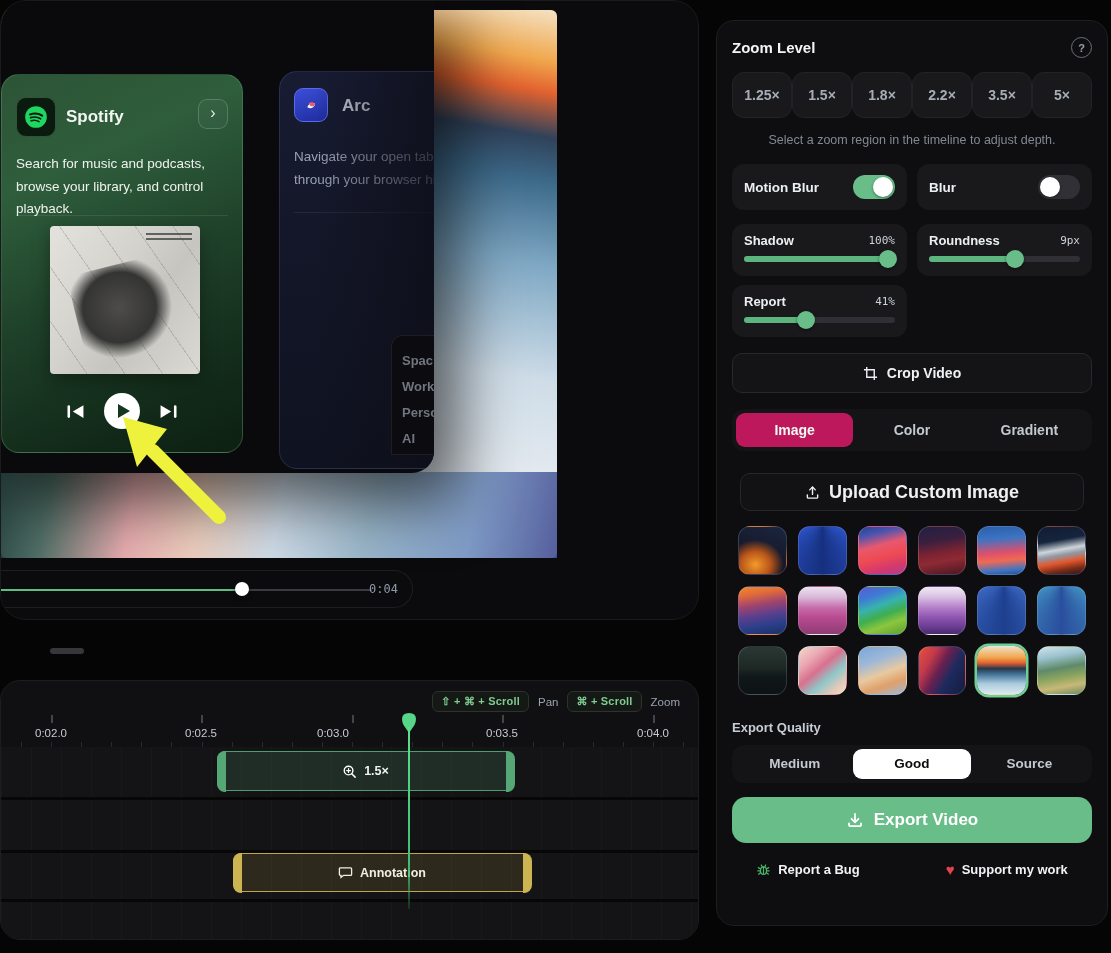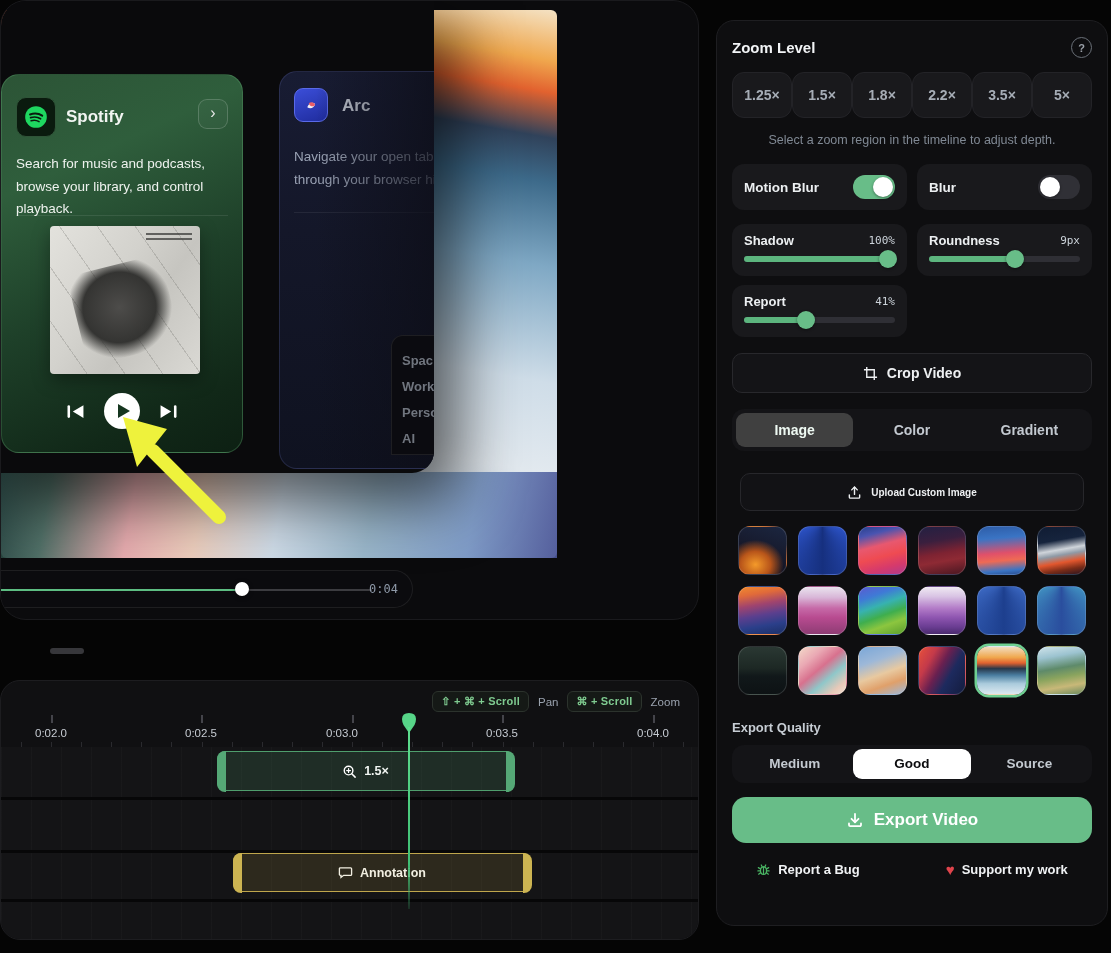--- a/index.html
+++ b/index.html
@@ -135,23 +135,23 @@
   .slider-label{font-size:13px;font-weight:700;color:#eceff1;}
   .slider-value{font-size:11px;color:#ccd3da;}
   .slider-track{margin-top:8px;position:relative;height:6px;border-radius:3px;background:#2f2f35;}
   .slider-fill{position:absolute;left:0;top:0;height:6px;border-radius:3px;background:#5cb57e;}
   .slider-knob{position:absolute;top:-6px;width:18px;height:18px;border-radius:50%;background:#68bd88;
     box-shadow:0 1px 3px rgba(0,0,0,.45);}
   .wide-btn{margin-top:16px;height:38px;background:#141417;border:1px solid #28282c;border-radius:10px;
     display:flex;align-items:center;justify-content:center;gap:9px;color:#eef0f2;font-size:14px;font-weight:700;}
   .bg-tabs{margin-top:16px;height:42px;background:#141417;border-radius:12px;padding:4px;box-sizing:border-box;display:flex;}
   .bg-tab{flex:1;display:flex;align-items:center;justify-content:center;font-size:14px;font-weight:600;color:#c3c9d0;border-radius:9px;}
-  .bg-tab.active{background:#404040;color:#eef9f2;font-weight:700;}
+  .bg-tab.active{background:#be185d;color:#eef9f2;font-weight:700;}
   .upload-btn{margin:22px 8px 0;height:36px;background:#121215;border:1px solid #27272b;border-radius:10px;
-    display:flex;align-items:center;justify-content:center;gap:9px;color:#eef0f2;font-size:10px;font-weight:700;}
+    display:flex;align-items:center;justify-content:center;gap:9px;color:#eef0f2;font-size:18px;font-weight:700;}
   .wp-grid{margin-top:15px;padding:0 6px;display:grid;grid-template-columns:repeat(6,1fr);gap:11px;}
   .wp{aspect-ratio:1/1;border-radius:12px;border:1px solid rgba(255,255,255,.14);box-sizing:border-box;}
   .wp.selected{border-color:transparent;box-shadow:0 0 0 2.5px #6fcf92;}
   .eq-label{margin-top:25px;font-size:13px;font-weight:600;color:#c6ccd3;}
   .quality-seg{margin-top:10px;height:38px;background:#141417;border-radius:12px;padding:4px;box-sizing:border-box;display:flex;}
   .quality-opt{flex:1;display:flex;align-items:center;justify-content:center;font-size:13.5px;font-weight:700;color:#c3c9d0;border-radius:9px;}
   .quality-opt.active{background:#fff;color:#0b0b0d;}
   .export-btn{margin-top:14px;height:46px;background:#68bd88;border-radius:14px;display:flex;align-items:center;
     justify-content:center;gap:10px;color:#fff;font-size:17px;font-weight:800;}
   .panel-footer{margin-top:18px;display:flex;justify-content:center;gap:86px;}
@@ -252,21 +252,21 @@
     </div>
 
     <div class="ruler">
       <div class="tick" style="left:50px"></div>
       <div class="tick" style="left:200px"></div>
       <div class="tick" style="left:351px"></div>
       <div class="tick" style="left:501px"></div>
       <div class="tick" style="left:652px"></div>
       <span class="tick-label" style="left:50px">0:02.0</span>
       <span class="tick-label" style="left:200px">0:02.5</span>
-      <span class="tick-label" style="left:341px">0:03.0</span>
+      <span class="tick-label" style="left:332px">0:03.0</span>
       <span class="tick-label" style="left:501px">0:03.5</span>
       <span class="tick-label" style="left:652px">0:04.0</span>
       <div class="minor-ticks"></div>
     </div>
 
     <div class="tracks">
       <div class="track-row" style="height:50px"></div>
       <div class="track-sep"></div>
       <div class="track-row" style="height:50px"></div>
       <div class="track-sep"></div>

